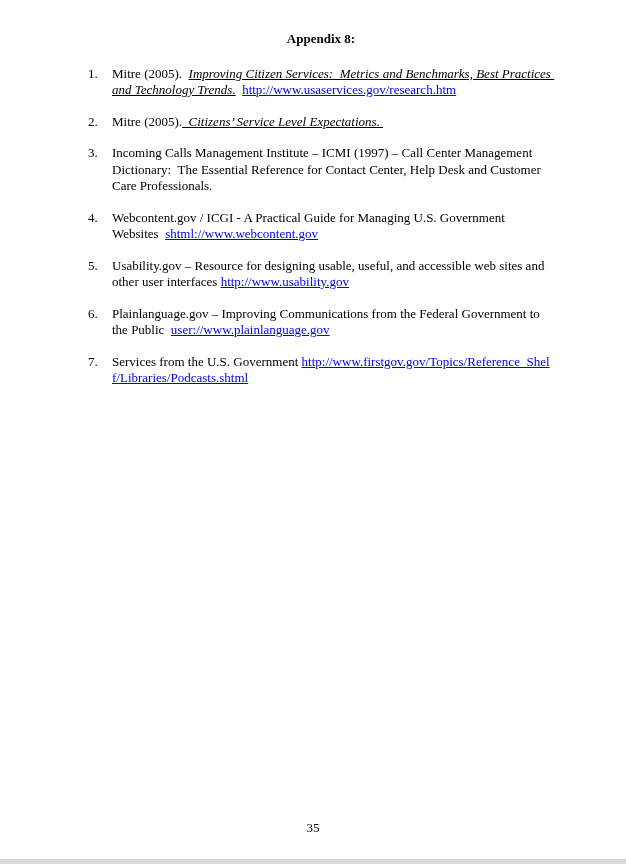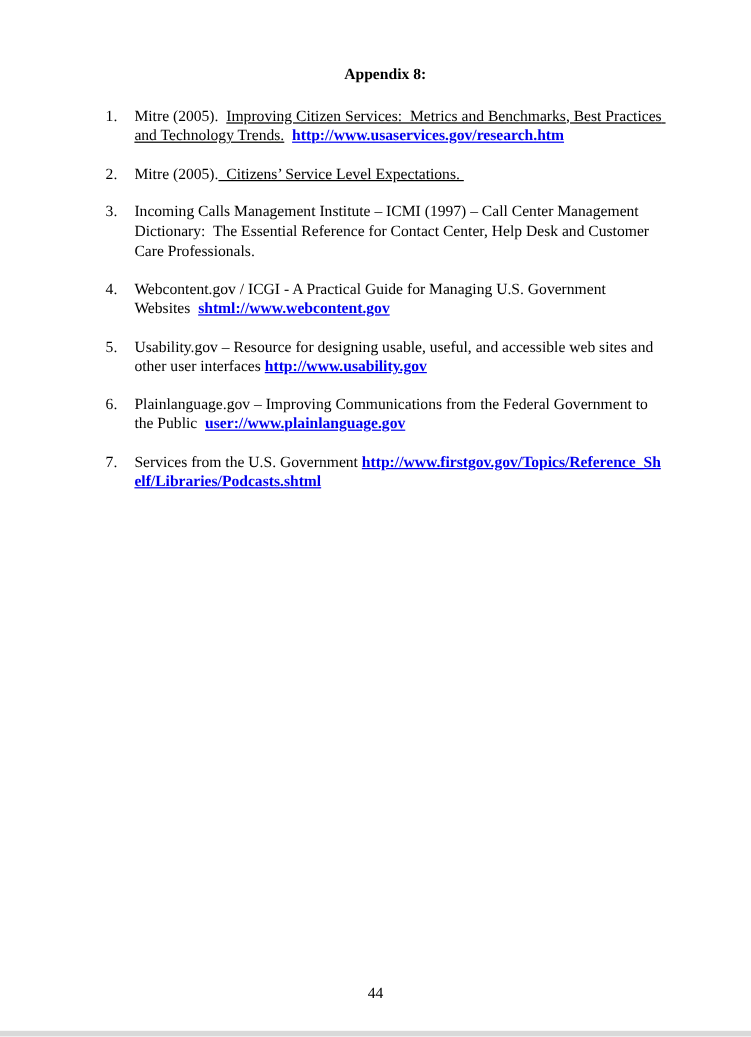--- a/index.html
+++ b/index.html
@@ -3,21 +3,21 @@
 <meta charset="utf-8">
 <style>
   html, body { margin: 0; padding: 0; background: #ffffff; }
   .page {
     position: relative;
     width: 626px;
     height: 864px;
     margin: 0;
     background: #ffffff;
     box-sizing: border-box;
-    padding: 54px 72px 0 88px;
+    padding: 31px 72px 0 88px;
     font-family: "Liberation Serif", "DejaVu Serif", serif;
     font-size: 13px;
     line-height: 16.5px;
     color: #000000;
     overflow: hidden;
   }
   .heading {
     text-align: center;
     font-weight: bold;
     margin: 0 0 18px 0;
@@ -29,27 +29,26 @@
     margin-bottom: 15px;
   }
   .ref-num {
     flex: 0 0 24px;
     width: 24px;
   }
   .ref-body {
     flex: 1 1 auto;
     white-space: pre-wrap;
   }
-  .ref-underline { text-decoration: underline; }
+  .ref-underline { text-decoration: underline; font-style: italic; }
   .ref-plain { text-decoration: none; }
   a.ref-link {
     color: #0000EE;
     text-decoration: underline;
     word-break: break-all;
-    font-weight: bold;
   }
   .page-number {
     position: absolute;
     left: 0;
     right: 0;
     bottom: 28px;
     text-align: center;
   }
   .scan-edge {
     position: absolute;
@@ -88,15 +87,15 @@
       </div>
       <div class="ref-item">
         <span class="ref-num">6.</span>
         <span class="ref-body"><span class="ref-plain">Plainlanguage.gov – Improving Communications from the Federal Government to the Public  </span><a href="#" class="ref-link">user://www.plainlanguage.gov</a></span>
       </div>
       <div class="ref-item">
         <span class="ref-num">7.</span>
         <span class="ref-body"><span class="ref-plain">Services from the U.S. Government </span><a href="#" class="ref-link">http://www.firstgov.gov/Topics/Reference_Shelf/Libraries/Podcasts.shtml</a></span>
       </div>
     </div>
-  <div class="page-number">44</div>
+  <div class="page-number">35</div>
   <div class="scan-edge"></div>
 </div>
 
 </body></html>

